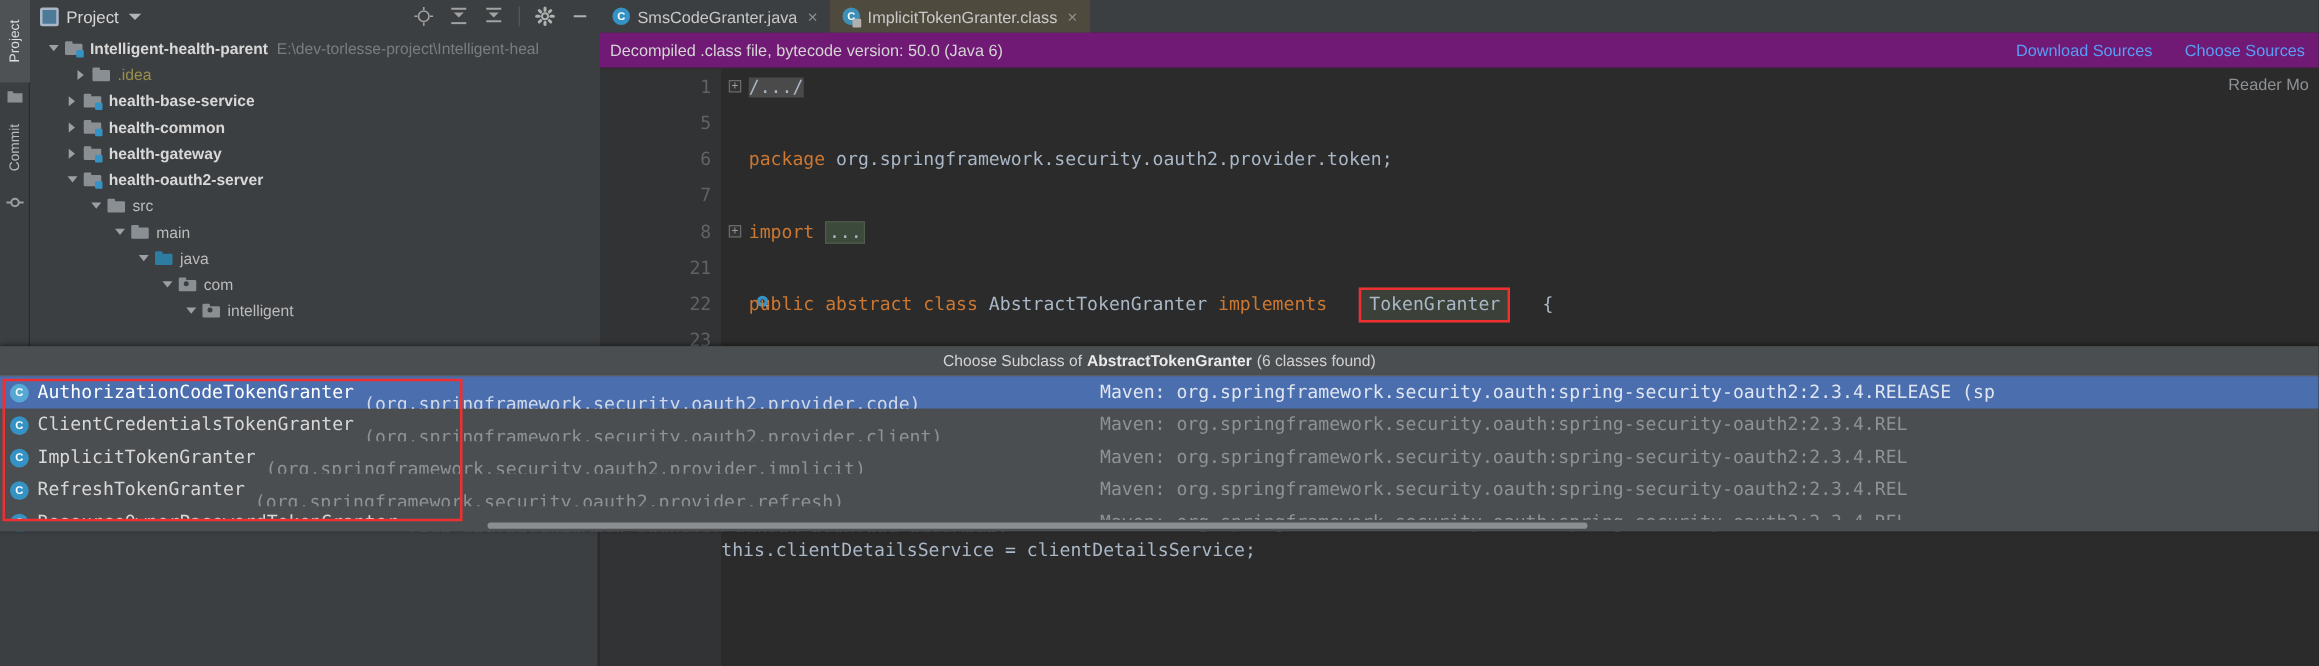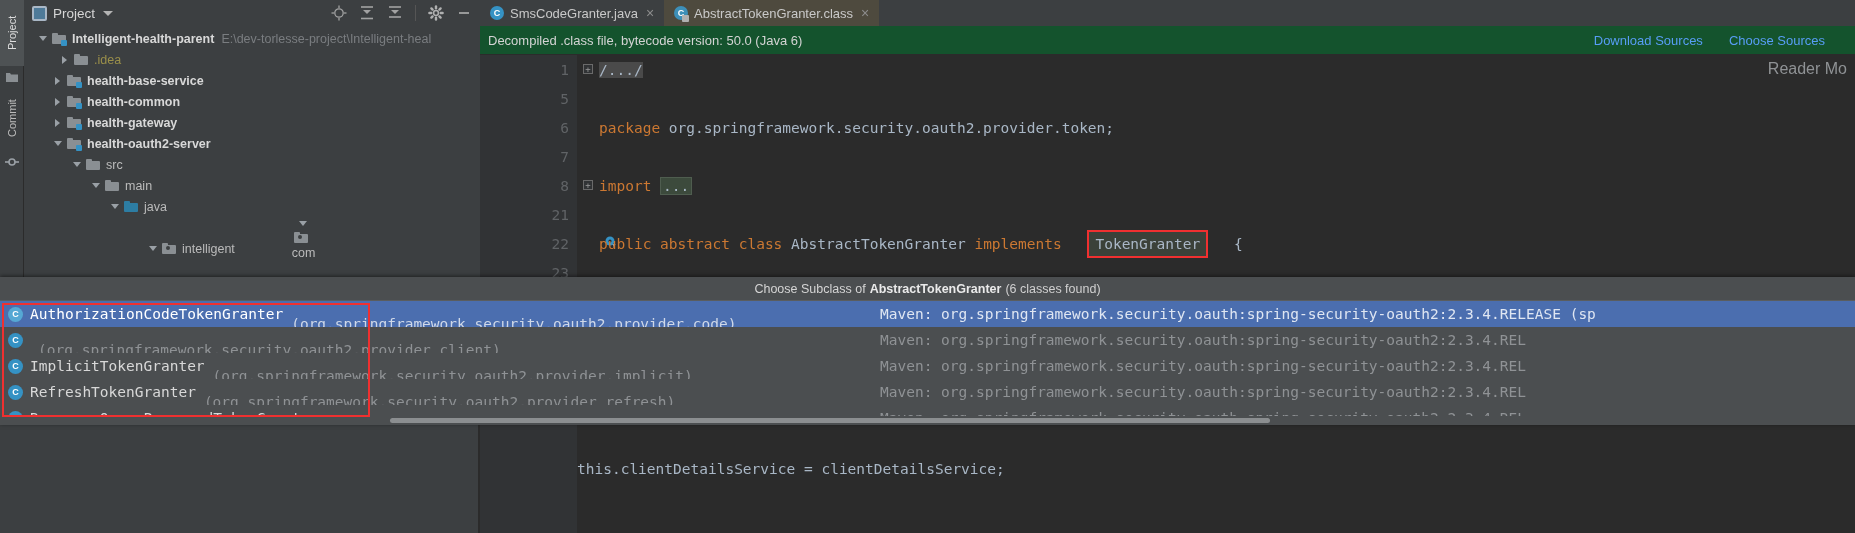--- a/index.html
+++ b/index.html
@@ -136,22 +136,22 @@
   .etab .xclose{
     color:#8d8d8d; font-size:14px; line-height:1; margin-left:2px;
   }
   .etab.active .lock{
     position:absolute; left:18px; bottom:4px; width:7px;height:7px;
     background:#b0b0b0; border-radius:1px;
   }
 
   
   .notif{
-    height:29px; background:#14532d;
-    display:flex; align-items:center; padding:0 20px 0 8px;
+    height:29px; background:#701a75;
+    display:flex; align-items:center; padding:0 1px 0 8px;
     font-size:13px; color:#d4d4d4;
     border-bottom:1px solid #2b2b2b;
   }
   .notif .links{ margin-left:auto; display:flex; gap:26px; padding-right:10px;}
   .notif a{ color:#589df6; text-decoration:none; cursor:pointer; white-space:nowrap;}
 
   
   .code-wrap{
     position:absolute; left:0; top:55px; right:0; bottom:0;
     background:#2b2b2b; overflow:hidden;
@@ -250,28 +250,28 @@
     position:absolute; left:480px; top:0; width:97px; height:108px;
     background:#313335;
   }
   .bottom-sliver .leftpan{
     position:absolute; left:0; top:0; width:480px; height:108px;
     background:#3c3f41;
   }
   .bottom-sliver .codeline{
     position:absolute; left:577px; top:8px;
     font-family:"DejaVu Sans Mono", monospace; font-size:14.5px;
-    color:#a9b7c6; white-space:pre;margin-top:28px;
+    color:#a9b7c6; white-space:pre;
   }
   .bottom-sliver .vsplit{
     position:absolute; left:478px; top:0; width:2px; height:108px;
     background:#2b2b2b;
   }
   .reader-mode{
-    position:absolute; right:8px; top:60px; color:#8f9295; font-size:16px;
+    position:absolute; right:8px; top:60px; color:#8f9295; font-size:13px;
     z-index:3;
   }
 </style>
 </head>
 <body>
 
 <div class="left-strip">
   <div class="vtab project">
     <span>Project</span>
   </div>
@@ -434,21 +434,21 @@
       <div class="row" style="padding-left: 84px;">
         <span class="arrow open">
           <i></i>
         </span>
         <span class="ficon src">
           <span class="tab"></span>
           <span class="body"></span>
         </span>
         <span class="lbl">java</span>
       </div>
-      <div class="row" style="padding-left: 103px; flex-direction: column;">
+      <div class="row" style="padding-left: 103px;">
         <span class="arrow open">
           <i></i>
         </span>
         <span class="ficon pkg">
           <span class="tab"></span>
           <span class="body"></span>
           <span class="dot"></span>
         </span>
         <span class="lbl">com</span>
       </div>
@@ -469,21 +469,21 @@
 <div class="editor-area">
   <div class="tabbar">
       <div class="etab inactive">
         <span class="cls-icon">C</span>
         <span class="tname">SmsCodeGranter.java</span>
         <span class="xclose">×</span>
       </div>
       <div class="etab active">
         <span class="cls-icon">C</span>
         <span class="lock"></span>
-        <span class="tname">AbstractTokenGranter.class</span>
+        <span class="tname">ImplicitTokenGranter.class</span>
         <span class="xclose">×</span>
       </div>
     </div>
 
   <div class="notif">
     <span>Decompiled .class file, bytecode version: 50.0 (Java 6)</span>
     <span class="links">
       <a>Download Sources</a>
       <a>Choose Sources</a>
     </span>
@@ -554,20 +554,21 @@
   </div>
   <div class="plist">
       <div class="prow sel">
         <span class="cico">C</span>
         <span class="cname">AuthorizationCodeTokenGranter</span>
         <span class="cpkg">(org.springframework.security.oauth2.provider.code)</span>
         <span class="cmaven">Maven: org.springframework.security.oauth:spring-security-oauth2:2.3.4.RELEASE (sp</span>
       </div>
       <div class="prow">
         <span class="cico">C</span>
+        <span class="cname">ClientCredentialsTokenGranter</span>
         <span class="cpkg">(org.springframework.security.oauth2.provider.client)</span>
         <span class="cmaven">Maven: org.springframework.security.oauth:spring-security-oauth2:2.3.4.REL</span>
       </div>
       <div class="prow">
         <span class="cico">C</span>
         <span class="cname">ImplicitTokenGranter</span>
         <span class="cpkg">(org.springframework.security.oauth2.provider.implicit)</span>
         <span class="cmaven">Maven: org.springframework.security.oauth:spring-security-oauth2:2.3.4.REL</span>
       </div>
       <div class="prow">

